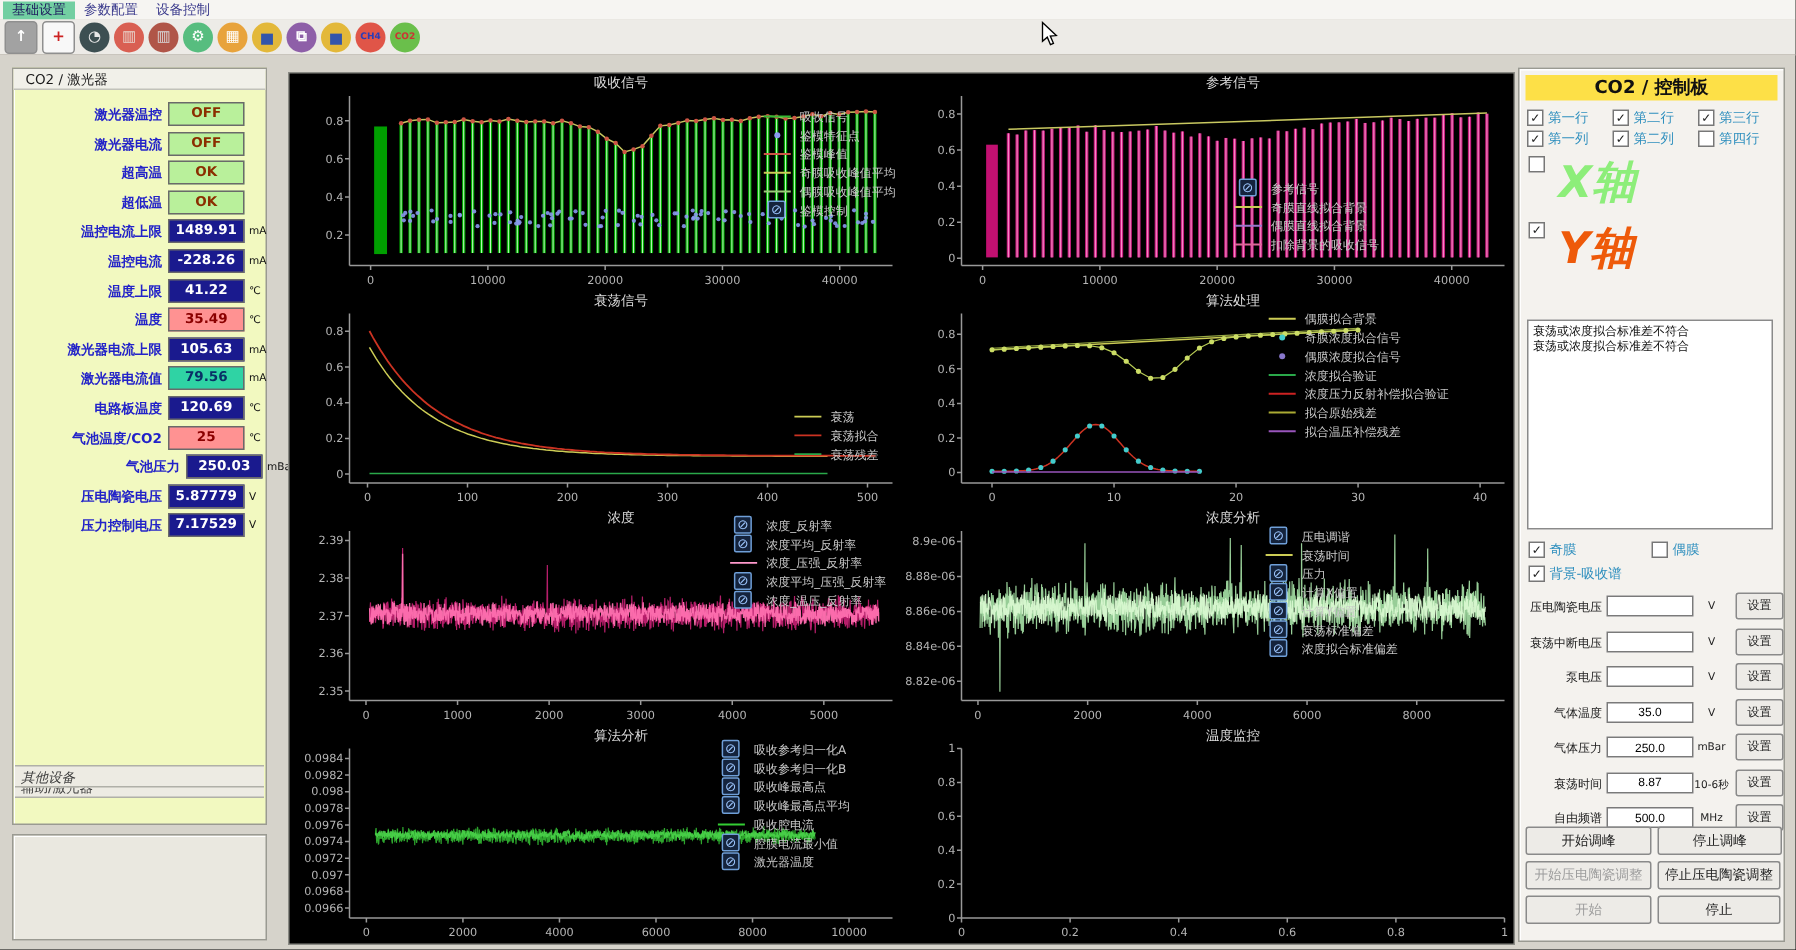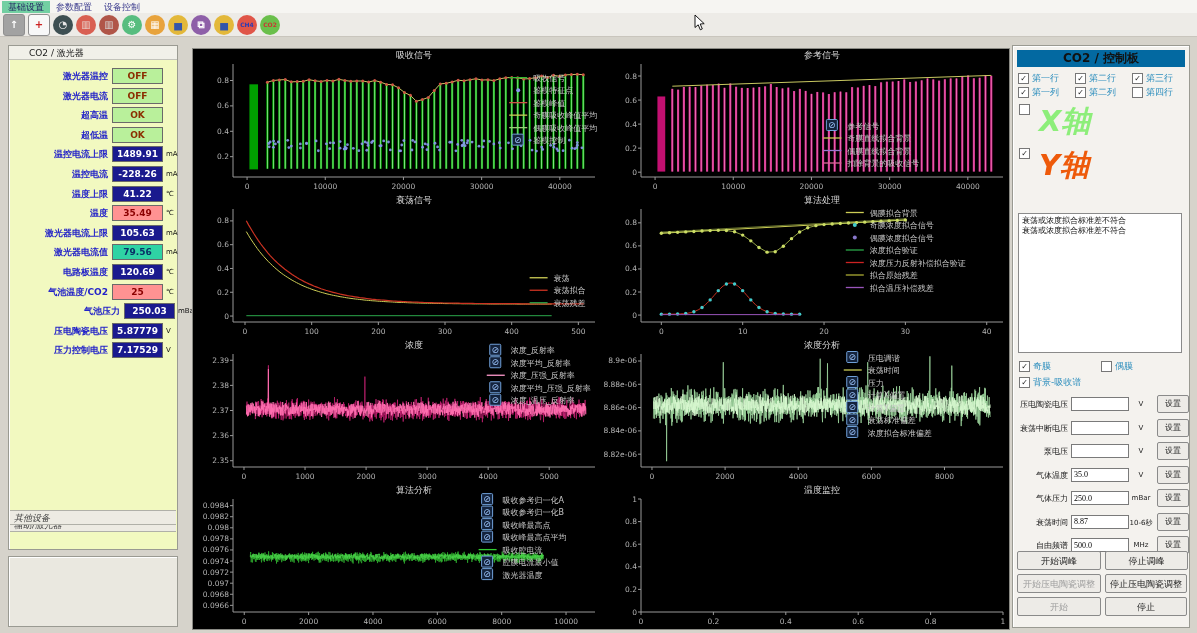--- a/index.html
+++ b/index.html
@@ -9,45 +9,45 @@
   .menu-item{font-size:9px;color:#3a3a8c;padding:0 6px;height:12px;line-height:12px;}
   .menu-item.active{background:#72cfa2;color:#202060;}
   .toolbar{position:absolute;left:0;top:13px;width:1197px;height:24px;background:#edebe7;border-bottom:1px solid #c9c5bd;display:flex;align-items:center;gap:3px;padding-left:3px;box-sizing:border-box;}
   .tool-btn{width:20px;height:20px;border-radius:50%;display:flex;align-items:center;justify-content:center;font-size:10px;font-weight:bold;flex:0 0 auto;cursor:pointer;}
   .tool-btn.square{border-radius:3px;border:1px solid #8f8f8f;}
   .tool-btn .tb-text{font-size:6px;font-weight:bold;letter-spacing:0;}
   
   .panel{position:absolute;border:1px solid #9a9a92;box-shadow:inset 1px 1px 0 #ffffff;box-sizing:border-box;}
   
   #laser-panel{left:8px;top:45px;width:170px;height:505px;background:#f2f9c0;}
-  .panel-title{height:14px;background:#f1f0e9;border-bottom:1px solid #c2c2ba;font-size:9px;color:#1a1a1a;padding:1px 20px;box-sizing:border-box;}
+  .panel-title{height:14px;background:#f1f0e9;border-bottom:1px solid #c2c2ba;font-size:9px;color:#1a1a1a;padding:1px 8px;box-sizing:border-box;}
   .lrow{position:absolute;left:0;width:100%;height:18px;}
   .lrow .lbl{position:absolute;left:0;width:99px;text-align:right;top:2px;font-size:9px;font-weight:bold;color:#2323c8;white-space:nowrap;}
   .lrow .val{position:absolute;left:103px;width:49px;height:14px;border:1px solid #6a6a6a;text-align:center;font-size:9px;line-height:14px;font-weight:bold;}
   .val-green{background:#b9f09b;color:#8b2e00;}
   .val-navy{background:#1a1a8e;color:#ffffff;}
   .val-pink{background:#ff9292;color:#8b0000;}
   .val-teal{background:#2fd3a4;color:#093066;}
   .lrow .unit{position:absolute;left:157px;top:4px;font-size:7px;color:#111;}
   .acc-tab{position:absolute;left:1px;right:1px;height:15px;background:#edebe3;border-top:1px solid #b0b0a8;border-bottom:1px solid #b0b0a8;font-size:9px;color:#3c3c3c;padding:1px 4px;box-sizing:border-box;cursor:pointer;}
   #aux-panel{left:8px;top:556px;width:170px;height:71px;background:#eae8e0;}
   
   #chart-area{position:absolute;left:192px;top:48px;width:816px;height:580px;background:#000;border:1px solid #8a8a84;box-sizing:content-box;}
   #chart-area svg{position:absolute;}
   
   #control-panel{left:1012px;top:45px;width:178px;height:583px;background:#f4f2ee;}
-  .rp-title{position:absolute;left:4px;top:4px;width:168px;height:17px;background:#0369a1;text-align:center;font-size:12px;font-weight:bold;color:#111;line-height:17px;}
+  .rp-title{position:absolute;left:4px;top:4px;width:168px;height:17px;background:#fde047;text-align:center;font-size:12px;font-weight:bold;color:#111;line-height:17px;}
   .cb{display:inline-block;width:9px;height:9px;background:#fff;border:1px solid #777;font-size:8px;line-height:9px;text-align:center;color:#222;box-sizing:content-box;cursor:pointer;flex:0 0 auto;}
   .gc{position:absolute;display:flex;align-items:center;gap:3px;font-size:9px;color:#2e8fbe;white-space:nowrap;}
   .axis-row{position:absolute;left:6px;display:flex;align-items:flex-start;gap:9px;height:36px;font-style:italic;}
   .axis-label{font-size:29px;font-weight:bold;line-height:34px;}
   .rp-msg{position:absolute;left:5px;top:167px;width:164px;height:140px;background:#fff;border:1px solid #8a8a8a;font-size:8px;color:#111;line-height:10px;padding:2px 3px;overflow:hidden;box-sizing:border-box;}
   .frow{position:absolute;left:0;width:100%;height:20px;}
   .frow .flbl{position:absolute;left:0;width:55px;text-align:right;top:4px;font-size:8px;color:#222;white-space:nowrap;}
-  .frow .finput{position:absolute;left:58px;top:2px;width:52px;height:12px;border:1px solid #7a7a7a;font-size:8px;padding:0 2px;font-family:Liberation Serif, serif;}
+  .frow .finput{position:absolute;left:58px;top:2px;width:52px;height:12px;border:1px solid #7a7a7a;font-size:8px;padding:0 2px;font-family:Liberation Sans, sans-serif;text-align:center;}
   .frow .funit{position:absolute;left:114px;top:5px;width:28px;font-size:7px;color:#222;text-align:center;white-space:nowrap;}
   .frow .set-btn{position:absolute;left:144px;top:0;width:30px;height:16px;background:#edebe7;border:1px solid #8a8a8a;border-radius:2px;font-size:8px;color:#222;text-align:center;line-height:15px;cursor:pointer;}
   .act-btn{position:absolute;height:19px;background:#edebe7;border:1px solid #8a8a8a;border-radius:2px;font-size:9px;color:#222;text-align:center;line-height:18px;cursor:pointer;box-sizing:border-box;white-space:nowrap;overflow:hidden;}
   .act-btn.disabled{color:#9d9d9d;}
   
   #mouse-cursor{position:absolute;left:694px;top:14px;width:12px;height:18px;pointer-events:none;}
 </style>
 </head>
 <body>
 

